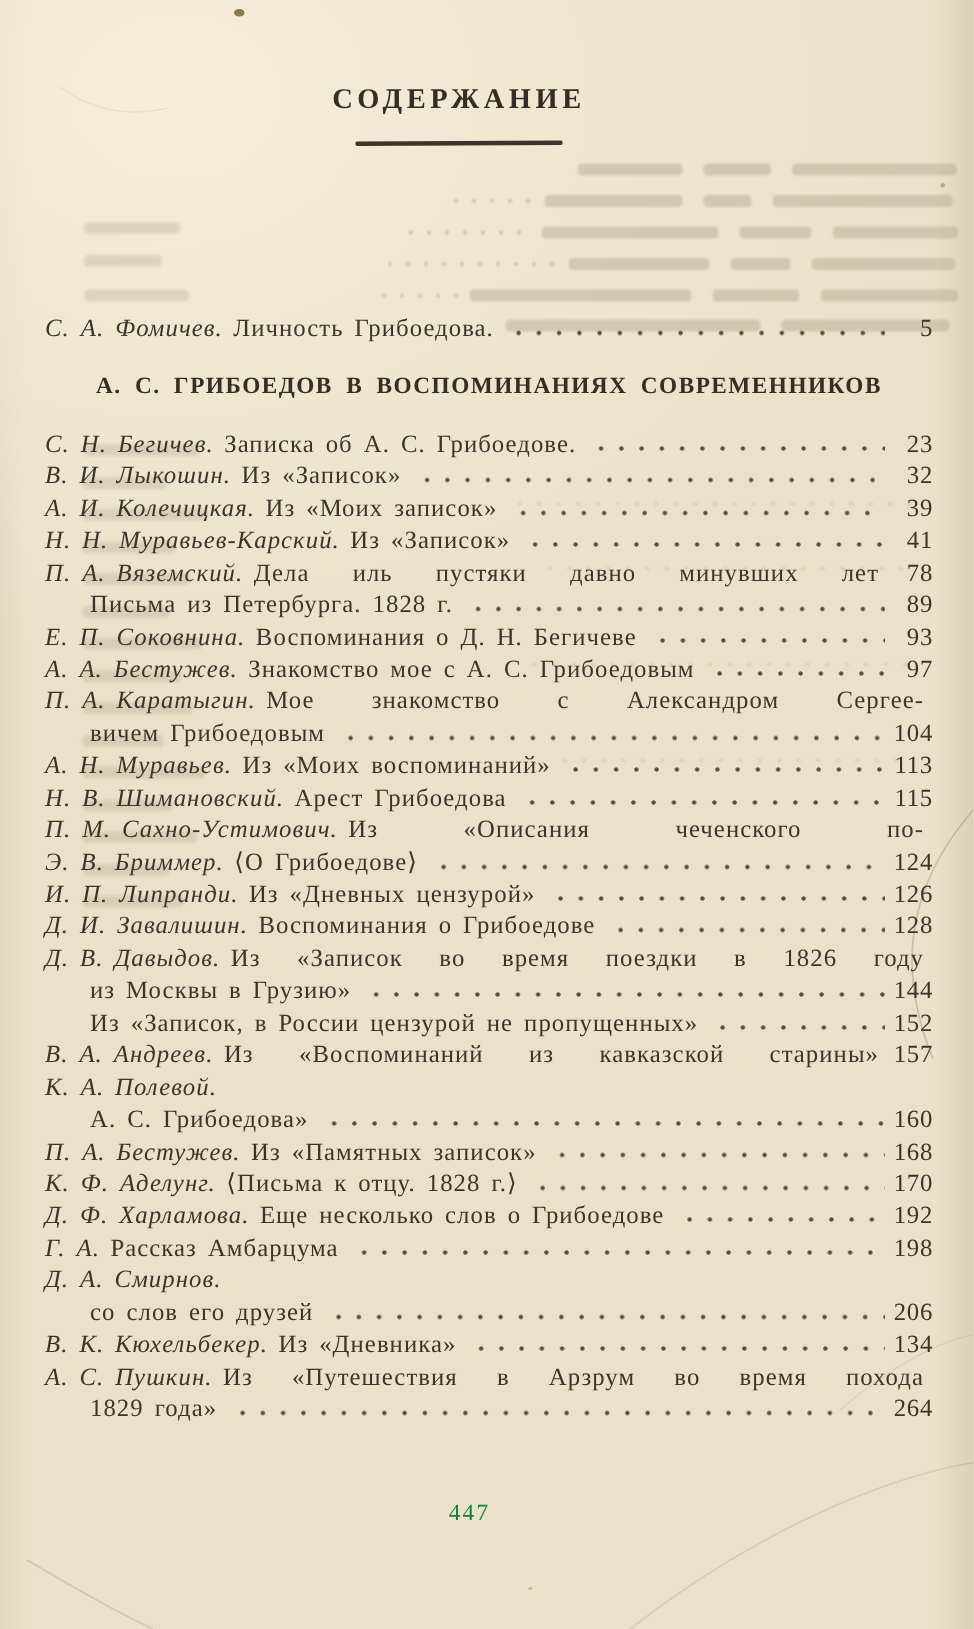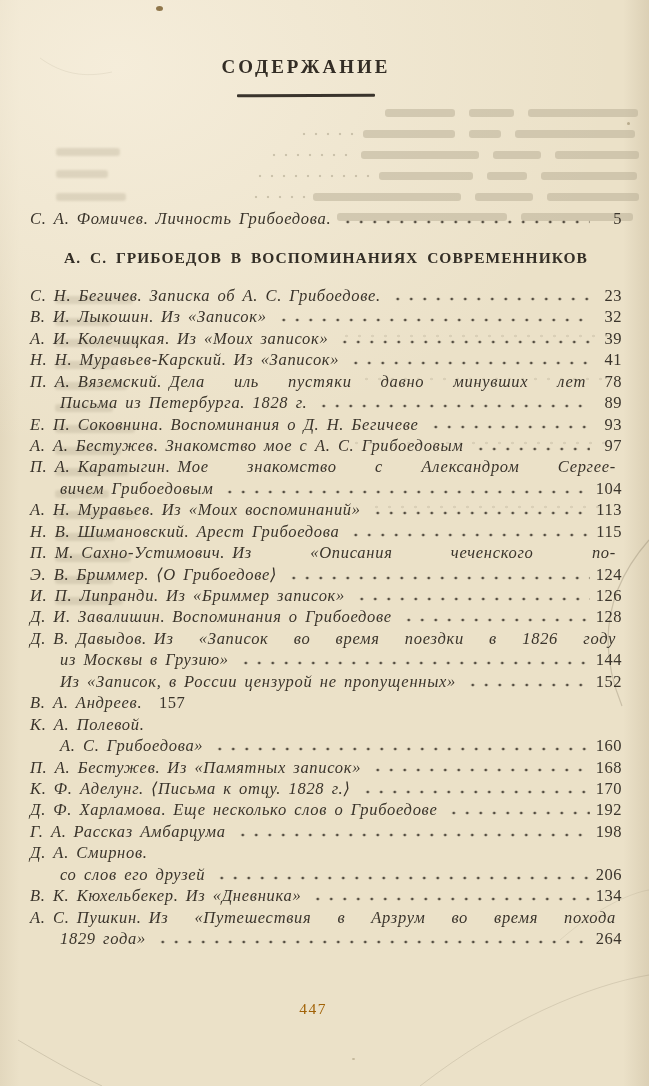--- a/index.html
+++ b/index.html
@@ -22,37 +22,37 @@
     position:absolute;top:94px;left:237px;width:138px;height:2.6px;
     background:#3a342c;transform:rotate(-.3deg);border-radius:1px;
   }
   .toc{
     position:absolute;left:30px;top:208px;width:592px;
     font-size:16.5px;letter-spacing:.7px;word-spacing:2.5px;color:#3a342b;
   }
   .ln{display:flex;align-items:baseline;line-height:21.45px;height:21.45px;}
   .ln.ind{padding-left:30px;}
   .au{font-style:italic;margin-right:7px;white-space:nowrap;flex:0 0 auto;}
-  .tx{white-space:nowrap;flex:0 0 auto;font-style:italic;}
+  .tx{white-space:nowrap;flex:0 0 auto;}
   .tx.j{flex:1 1 auto;white-space:normal;text-align:justify;text-align-last:justify;}
   .ld{
     flex:1 1 auto;align-self:stretch;margin:0 2px 0 10px;min-width:6px;
     background-image:radial-gradient(circle, rgba(57,50,40,.85) 1.15px, rgba(57,50,40,0) 1.7px);
     background-size:13.5px 6px;background-repeat:repeat-x;
     background-position:left calc(100% - 4.5px);
   }
   .ld.off{background:none;flex:0 0 2px;margin:0;}
   .pg{flex:0 0 auto;min-width:30px;text-align:right;letter-spacing:.5px;}
   .heading{
     text-align:center;font-weight:bold;font-size:15.5px;letter-spacing:1px;word-spacing:4px;
     color:#332e26;margin:18px 0 16px;line-height:21.45px;
   }
   .folio{
     position:absolute;top:1000px;left:0;width:626px;text-align:center;
-    font-size:15.5px;letter-spacing:1.5px;color:#a16207;
+    font-size:15.5px;letter-spacing:1.5px;color:#15803d;
   }
   
   .gl{position:absolute;height:9px;display:flex;align-items:center;opacity:.5;filter:blur(.7px);}
   .gl .gw{display:inline-block;height:8px;border-radius:3px;background:#b7ad94;margin:0 7px;flex:0 0 auto;}
   .gl .gd{display:inline-block;height:6px;flex:0 0 auto;
     background-image:radial-gradient(circle, rgba(150,140,115,.8) 1.1px, rgba(150,140,115,0) 1.6px);
     background-size:12px 6px;background-repeat:repeat-x;background-position:left center;}
   .gb{position:absolute;height:8px;border-radius:3px;background:#b7ad94;opacity:.35;filter:blur(1px);}
   .gdr{position:absolute;height:6px;opacity:.16;filter:blur(.6px);
     background-image:radial-gradient(circle, rgba(110,100,80,.9) 1.1px, rgba(110,100,80,0) 1.6px);
@@ -223,21 +223,21 @@
         <span class="ld off"></span>
       </div>
       <div class="ln">
         <span class="au">Э. В. Бриммер.</span>
         <span class="tx">⟨О Грибоедове⟩</span>
         <span class="ld"></span>
         <span class="pg">124</span>
       </div>
       <div class="ln">
         <span class="au">И. П. Липранди.</span>
-        <span class="tx">Из «Бриммер записок»</span>
+        <span class="tx">Из «Дневных цензурой»</span>
         <span class="ld"></span>
         <span class="pg">126</span>
       </div>
       <div class="ln">
         <span class="au">Д. И. Завалишин.</span>
         <span class="tx">Воспоминания о Грибоедове</span>
         <span class="ld"></span>
         <span class="pg">128</span>
       </div>
       <div class="ln">
@@ -250,20 +250,21 @@
         <span class="ld"></span>
         <span class="pg">144</span>
       </div>
       <div class="ln ind">
         <span class="tx">Из «Записок, в России цензурой не пропущенных»</span>
         <span class="ld"></span>
         <span class="pg">152</span>
       </div>
       <div class="ln">
         <span class="au">В. А. Андреев.</span>
+        <span class="tx j">Из «Воспоминаний из кавказской старины»</span>
         <span class="ld off"></span>
         <span class="pg">157</span>
       </div>
       <div class="ln">
         <span class="au">К. А. Полевой.</span>
         <span class="ld off"></span>
       </div>
       <div class="ln ind">
         <span class="tx">А. С. Грибоедова»</span>
         <span class="ld"></span>

